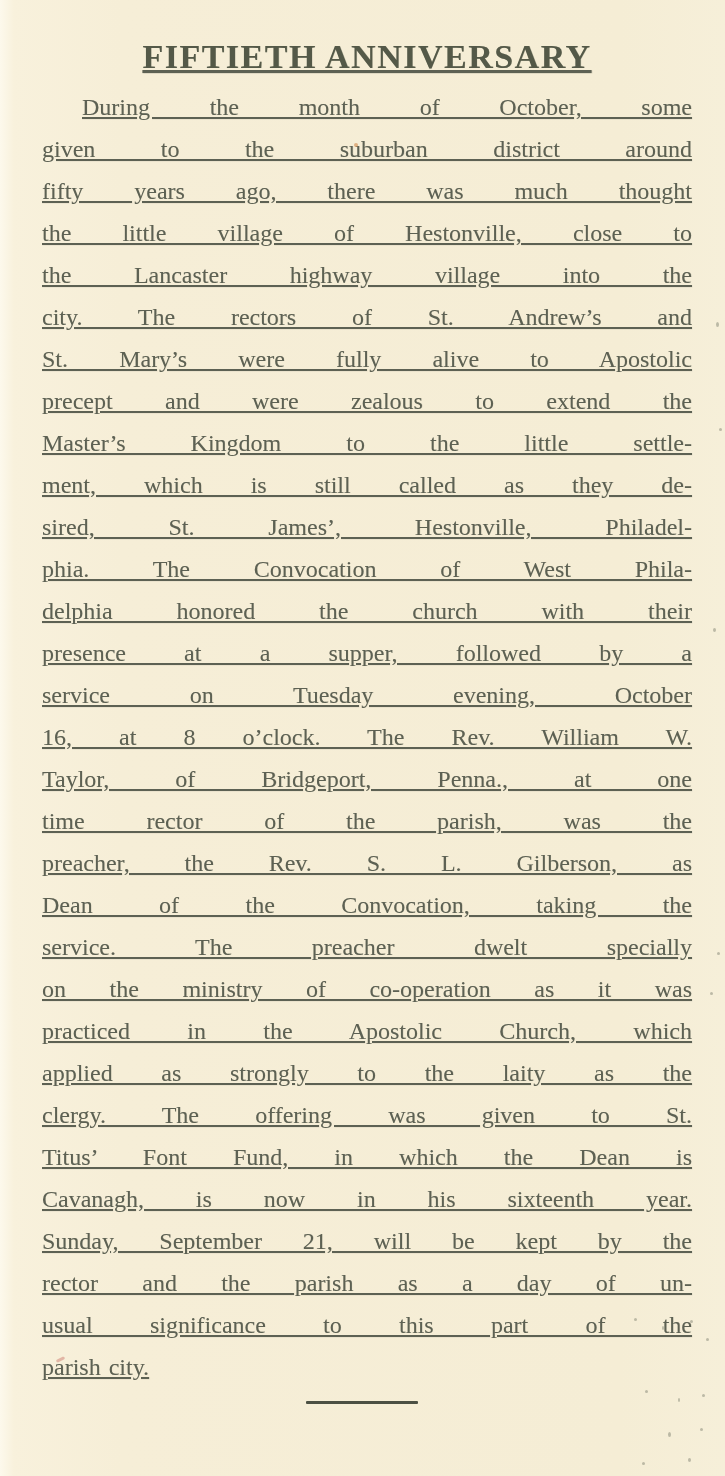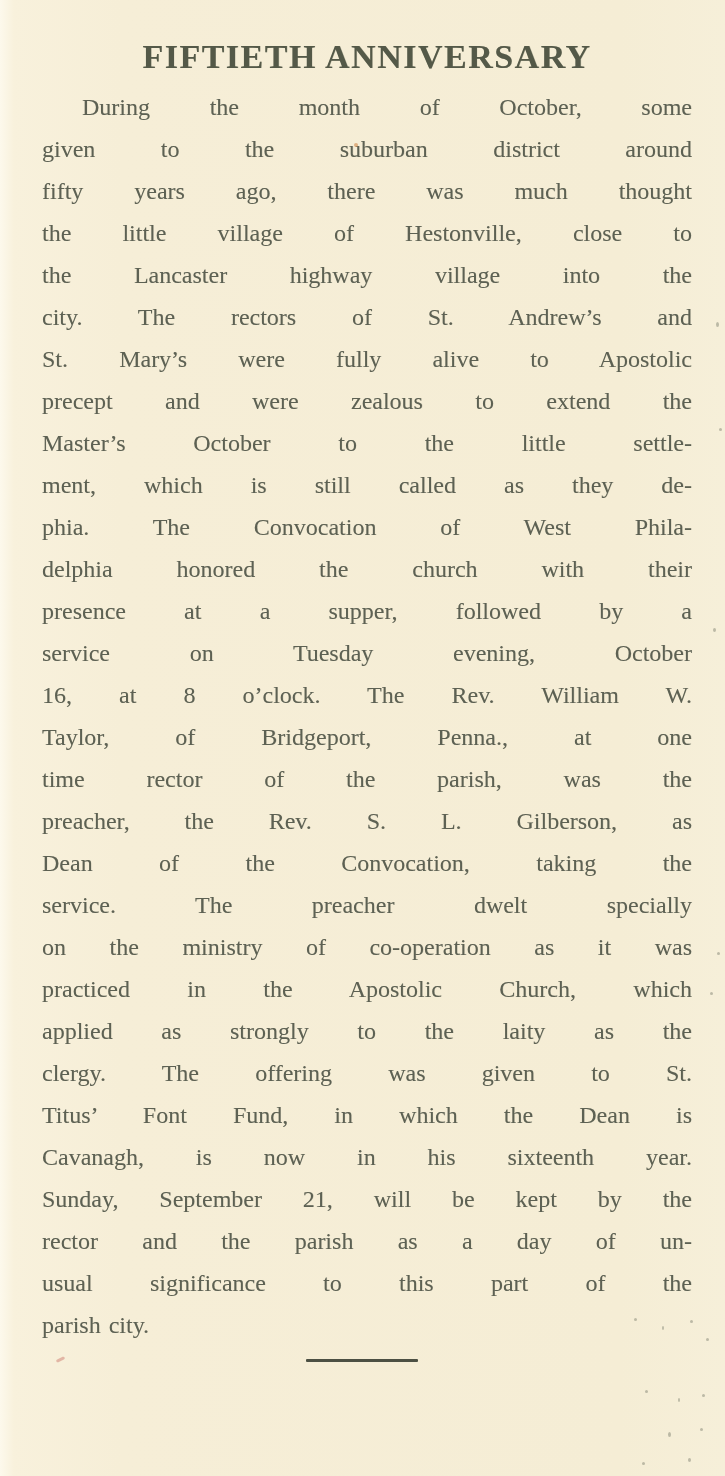--- a/index.html
+++ b/index.html
@@ -14,20 +14,21 @@
       linear-gradient(90deg, #fdf9ec 0px, #f8f1dc 14px, #f6eed7 120px, #f5edd5 620px, #f6efd9 725px);
     font-family: "Liberation Serif", "DejaVu Serif", serif;
   }
   .page {
     position: relative;
     width: 725px;
     height: 1320px;
     box-sizing: border-box;
     padding: 38px 33px 7px 42px;
     color: #5d6153;
+    text-decoration: underline;
   }
   .headline {
     text-align: center;
     font-weight: bold;
     font-size: 34px;
     letter-spacing: 1.5px;
     color: #545948;
     margin: 0 0 10px 0;
     text-shadow: 0.4px 0.4px 0 rgba(84,89,72,0.35);
   }
@@ -73,22 +74,23 @@
 
   <div class="article-body">
       <div class="line indent">During the month of October, some</div>
       <div class="line">given to the suburban district around</div>
       <div class="line">fifty years ago, there was much thought</div>
       <div class="line">the little village of Hestonville, close to</div>
       <div class="line">the Lancaster highway village into the</div>
       <div class="line">city. The rectors of St. Andrew’s and</div>
       <div class="line">St. Mary’s were fully alive to Apostolic</div>
       <div class="line">precept and were zealous to extend the</div>
-      <div class="line">Master’s October to the little settle-</div>
+      <div class="line">Master’s Kingdom to the little settle-</div>
       <div class="line">ment, which is still called as they de-</div>
+      <div class="line">sired, St. James’, Hestonville, Philadel-</div>
       <div class="line">phia. The Convocation of West Phila-</div>
       <div class="line">delphia honored the church with their</div>
       <div class="line">presence at a supper, followed by a</div>
       <div class="line">service on Tuesday evening, October</div>
       <div class="line">16, at 8 o’clock. The Rev. William W.</div>
       <div class="line">Taylor, of Bridgeport, Penna., at one</div>
       <div class="line">time rector of the parish, was the</div>
       <div class="line">preacher, the Rev. S. L. Gilberson, as</div>
       <div class="line">Dean of the Convocation, taking the</div>
       <div class="line">service. The preacher dwelt specially</div>

